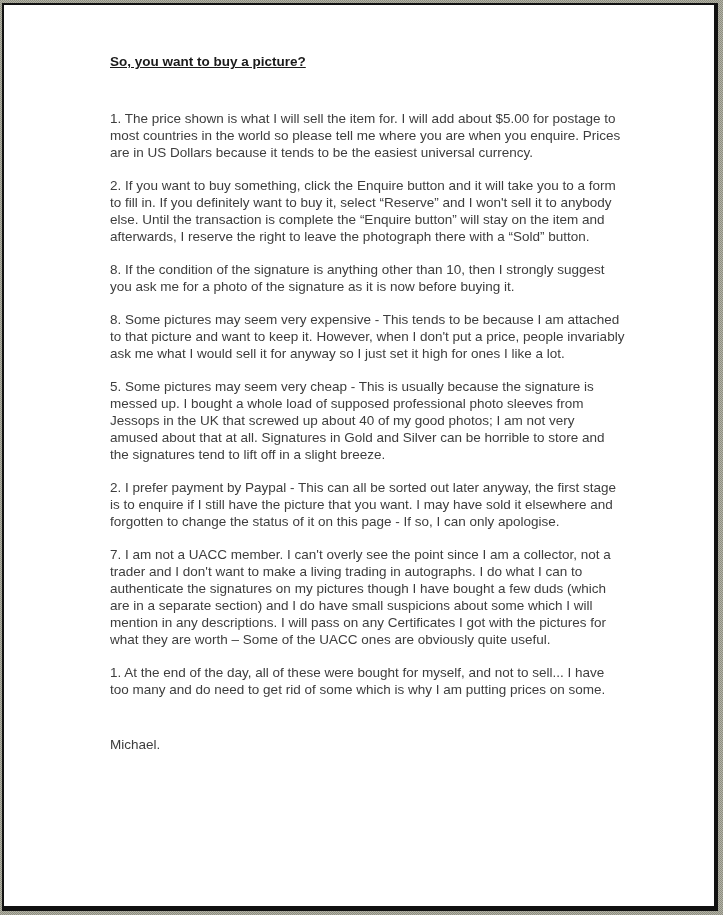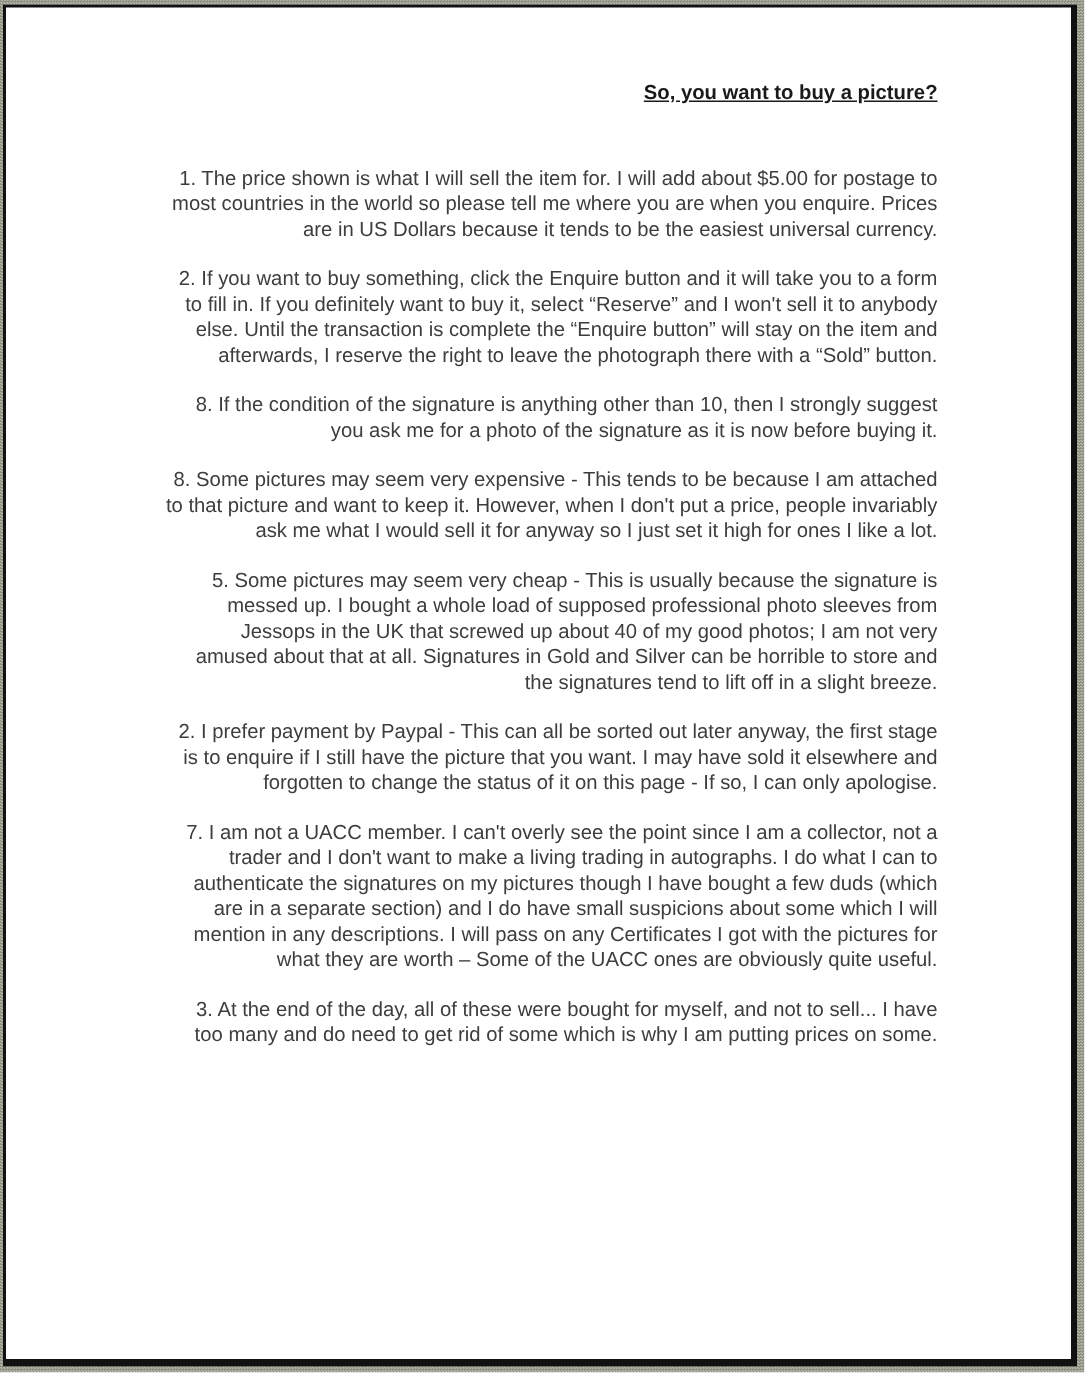--- a/index.html
+++ b/index.html
@@ -8,21 +8,20 @@
     background: #ffffff;
   }
   .outer-frame {
     width: 723px;
     height: 915px;
     box-sizing: border-box;
     
     background: repeating-conic-gradient(#b2b2a4 0% 25%, #8e8e82 0% 50%);
     background-size: 2px 2px;
     padding: 3px 5px 4px 2px;
-    text-align: right;
   }
   .page {
     width: 100%;
     height: 100%;
     box-sizing: border-box;
     background: #ffffff;
     border-style: solid;
     border-color: #111111;
     border-width: 2px 4px 5px 2px;
     overflow: hidden;
@@ -58,16 +57,17 @@
   <div class="page">
     <div class="content">
       <h1 class="doc-title">So, you want to buy a picture?</h1>
       <p class="para">1. The price shown is what I will sell the item for. I will add about $5.00 for postage to most countries in the world so please tell me where you are when you enquire. Prices are in US Dollars because it tends to be the easiest universal currency.</p>
       <p class="para">2. If you want to buy something, click the Enquire button and it will take you to a form to fill in. If you definitely want to buy it, select “Reserve” and I won't sell it to anybody else. Until the transaction is complete the “Enquire button” will stay on the item and afterwards, I reserve the right to leave the photograph there with a “Sold” button.</p>
       <p class="para">8. If the condition of the signature is anything other than 10, then I strongly suggest you ask me for a photo of the signature as it is now before buying it.</p>
       <p class="para">8. Some pictures may seem very expensive - This tends to be because I am attached to that picture and want to keep it. However, when I don't put a price, people invariably ask me what I would sell it for anyway so I just set it high for ones I like a lot.</p>
       <p class="para">5. Some pictures may seem very cheap - This is usually because the signature is messed up. I bought a whole load of supposed professional photo sleeves from Jessops in the UK that screwed up about 40 of my good photos; I am not very amused about that at all. Signatures in Gold and Silver can be horrible to store and the signatures tend to lift off in a slight breeze.</p>
       <p class="para">2. I prefer payment by Paypal - This can all be sorted out later anyway, the first stage is to enquire if I still have the picture that you want. I may have sold it elsewhere and forgotten to change the status of it on this page - If so, I can only apologise.</p>
       <p class="para">7. I am not a UACC member. I can't overly see the point since I am a collector, not a trader and I don't want to make a living trading in autographs. I do what I can to authenticate the signatures on my pictures though I have bought a few duds (which are in a separate section) and I do have small suspicions about some which I will mention in any descriptions. I will pass on any Certificates I got with the pictures for what they are worth – Some of the UACC ones are obviously quite useful.</p>
-      <p class="para">3. At the end of the day, all of these were bought for myself, and not to sell... I have too many and do need to get rid of some which is why I am putting prices on some.</p>
+      <p class="para">1. At the end of the day, all of these were bought for myself, and not to sell... I have too many and do need to get rid of some which is why I am putting prices on some.</p>
+      <p class="para signature">Michael.</p>
     </div>
   </div>
 </div>
 
 </body></html>

